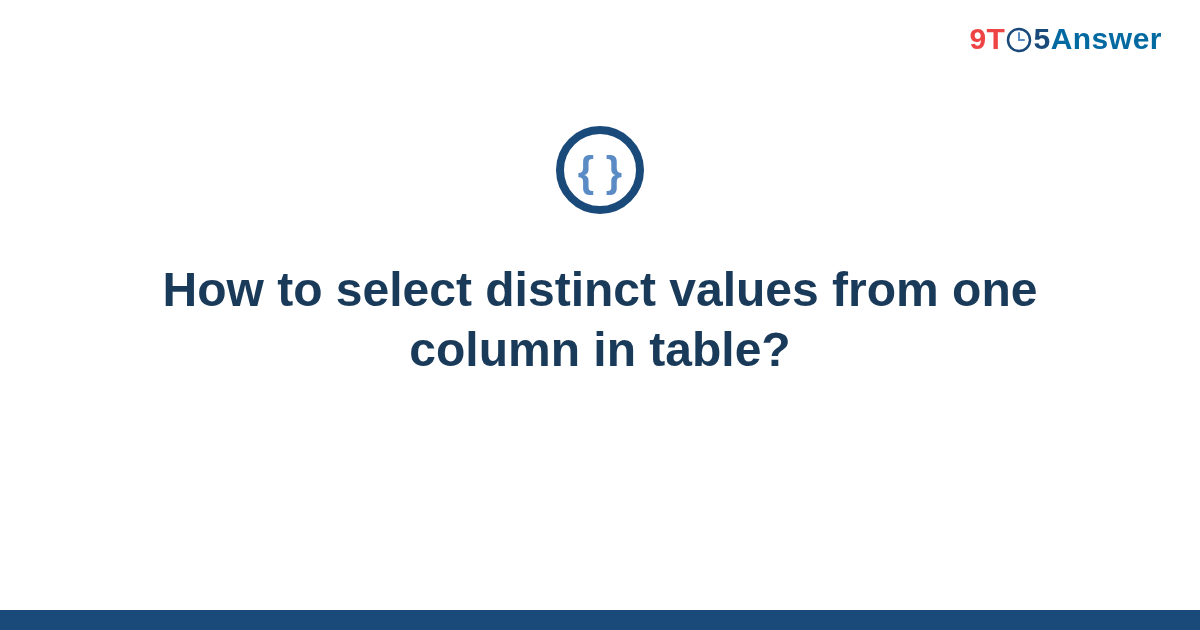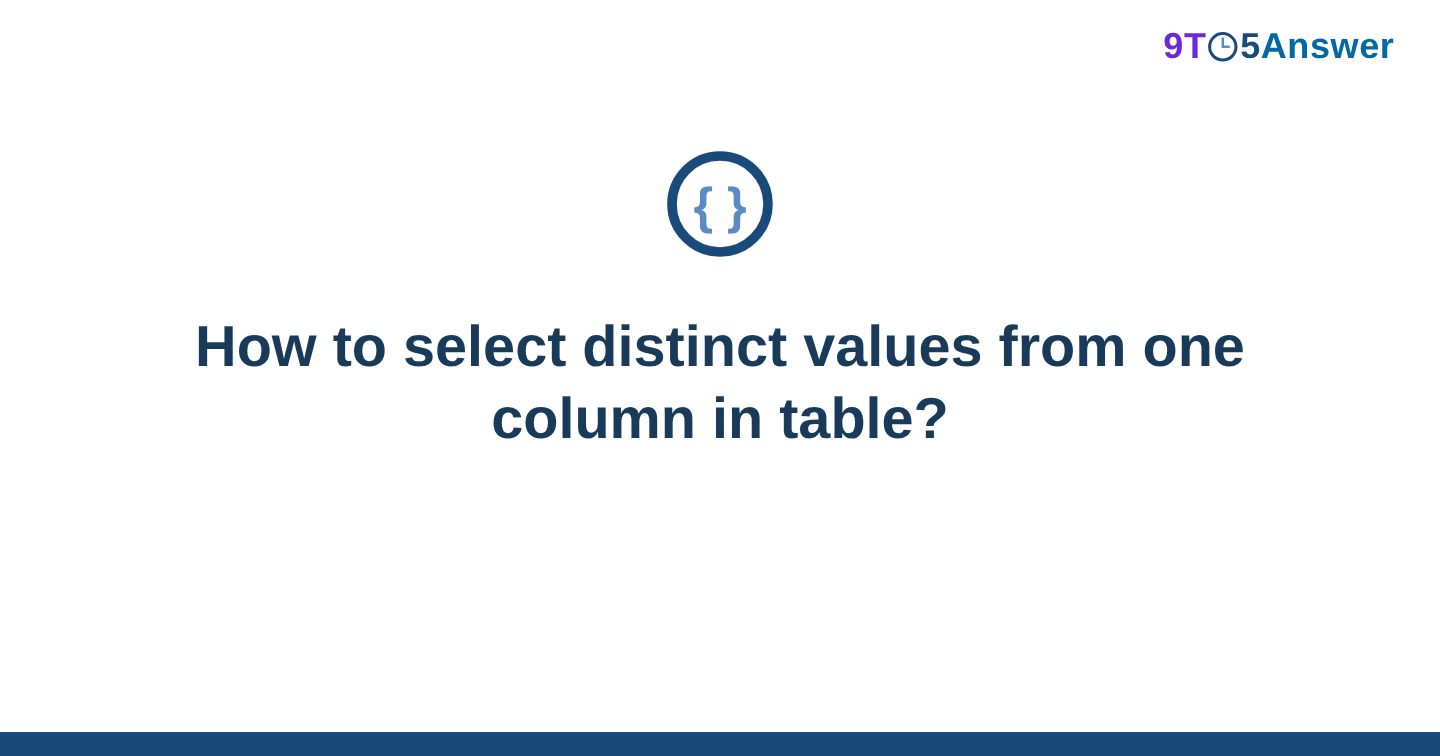--- a/index.html
+++ b/index.html
@@ -19,21 +19,21 @@
       position: absolute;
       top: 22px;
       right: 38px;
       display: flex;
       align-items: baseline;
       font-weight: 700;
       font-size: 30px;
       letter-spacing: 0.5px;
     }
     .logo-9t {
-      color: #6d28d9;
+      color: #ef4444;
     }
     .logo-o {
       display: inline-flex;
       align-items: center;
       justify-content: center;
       position: relative;
       top: 4px;
       margin: 0 1px;
     }
     .logo-5 {

